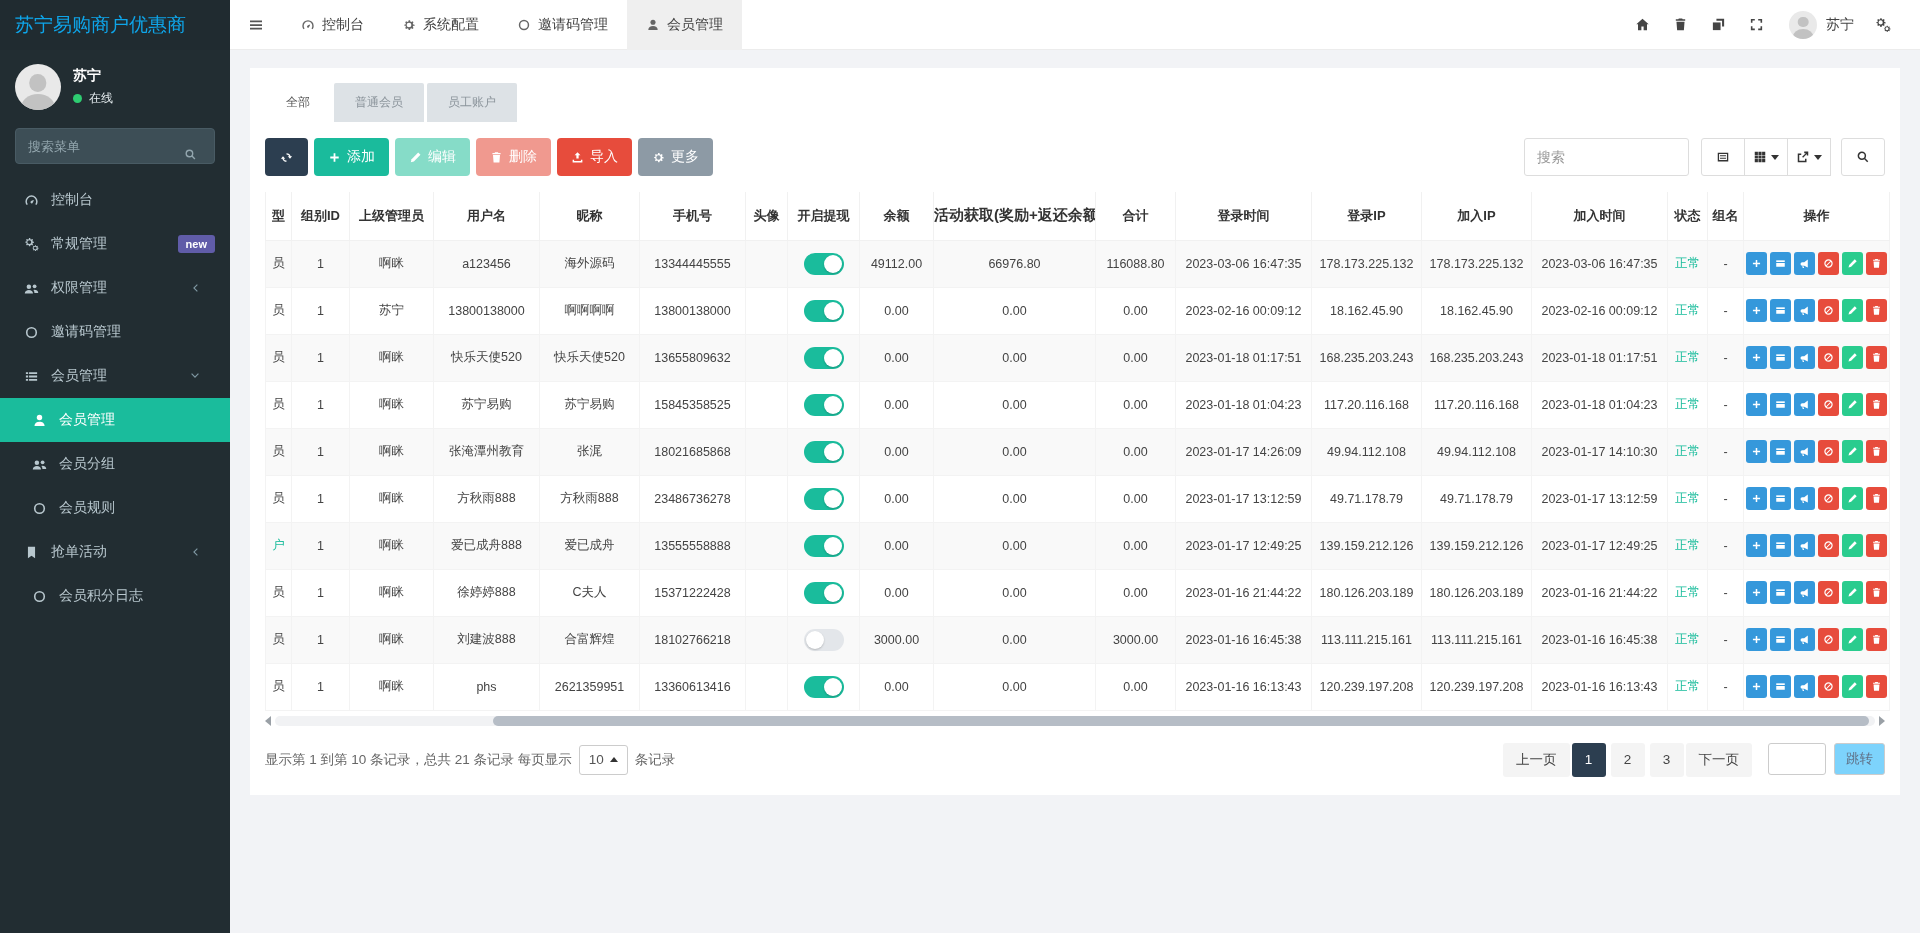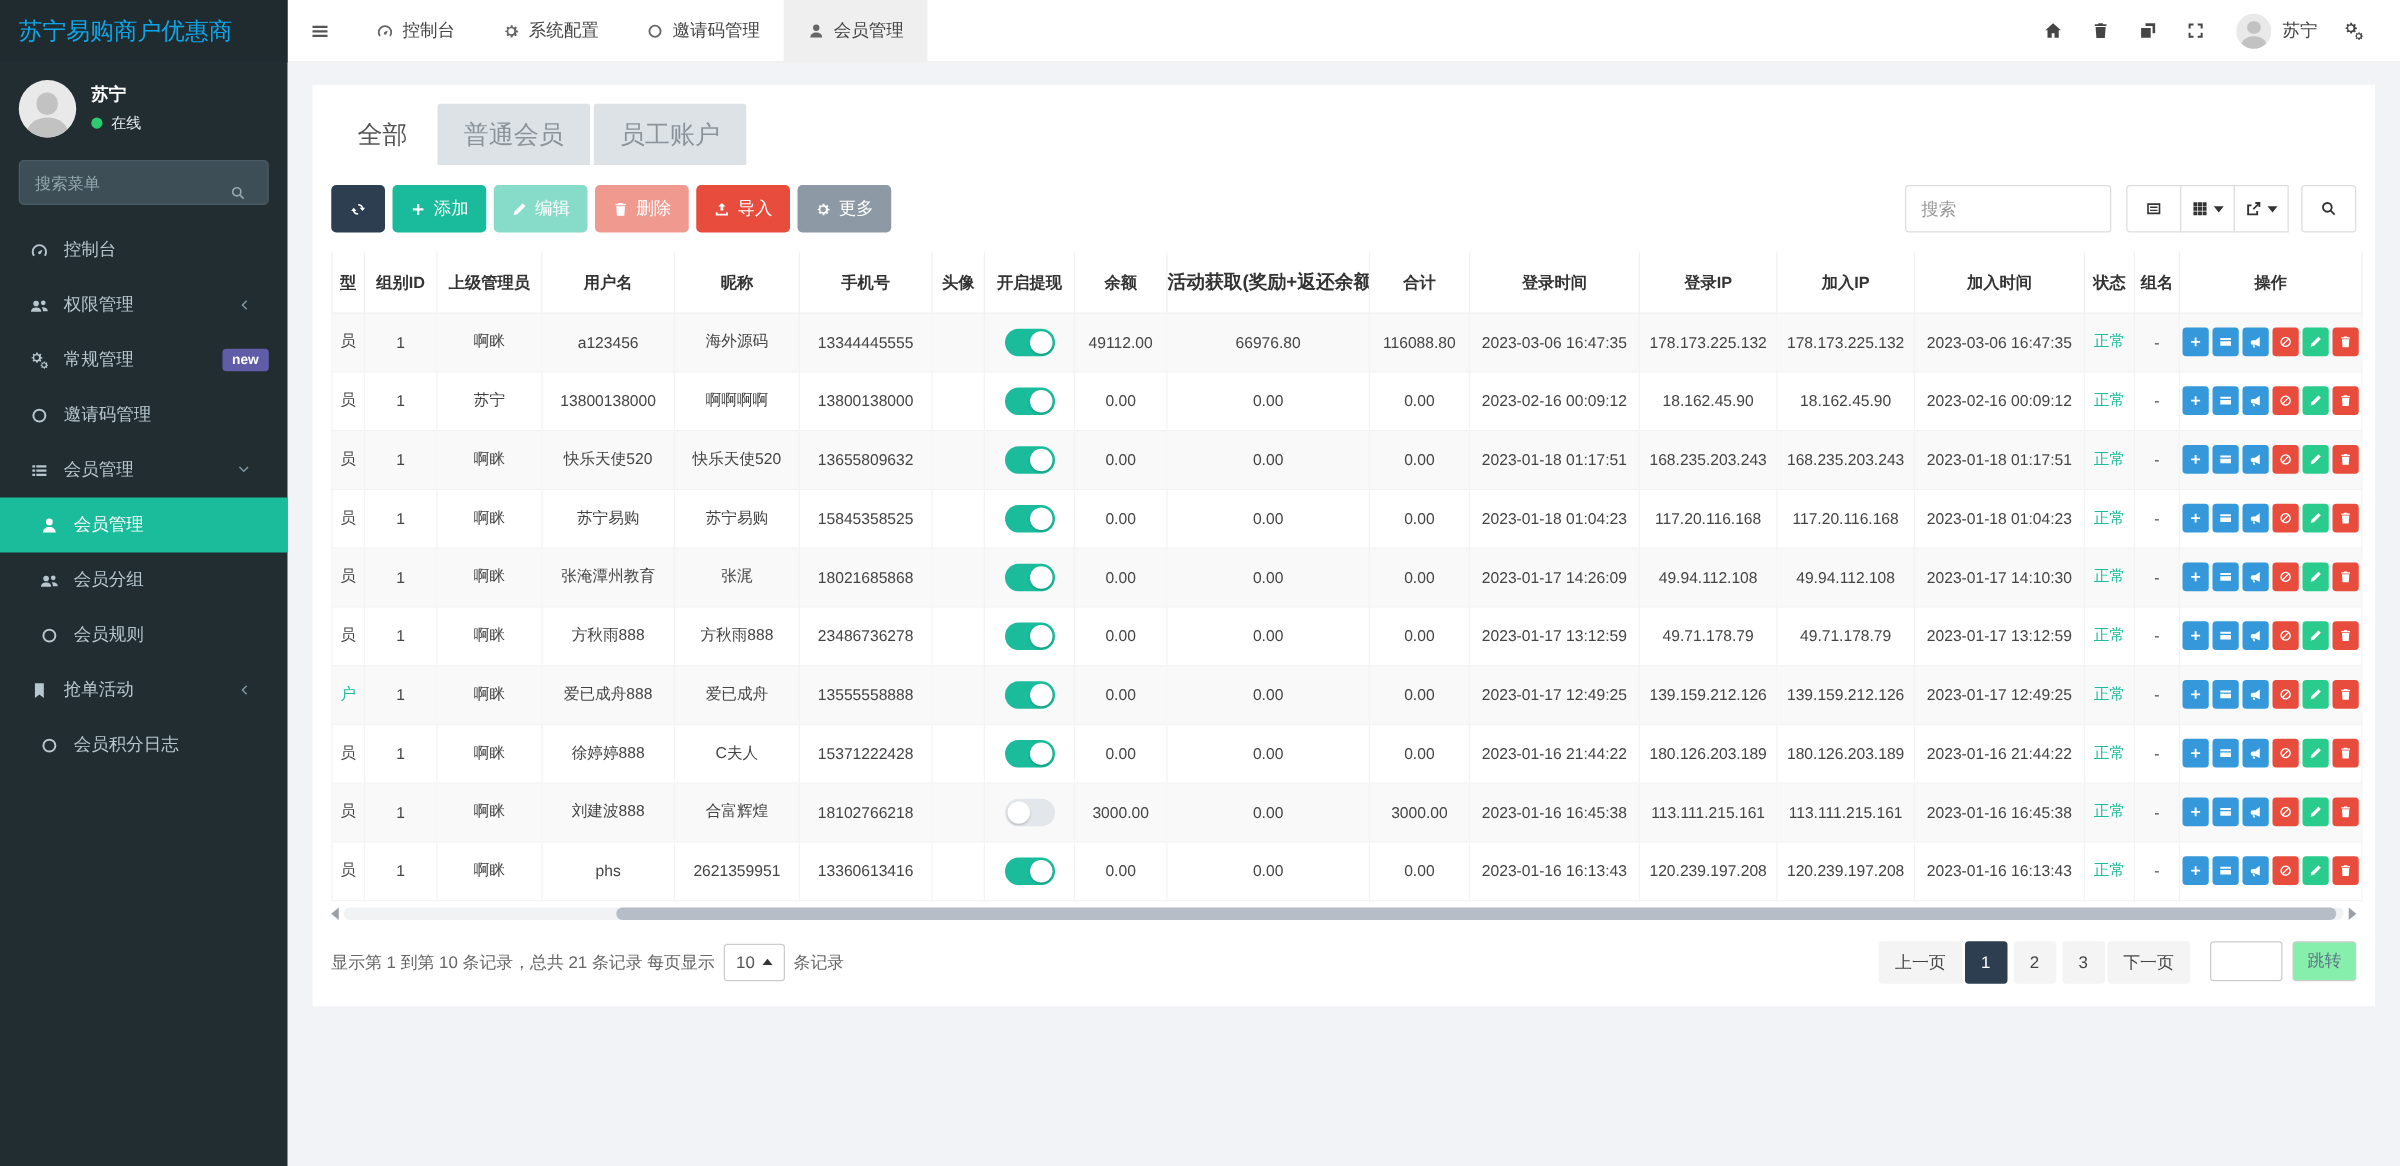--- a/index.html
+++ b/index.html
@@ -52,21 +52,21 @@
   .nav-tool { width:38px; height:50px; display:flex; align-items:center; justify-content:center;
       color:#454545; cursor:pointer; }
   .nav-user { display:flex; align-items:center; margin:0 10px 0 14px; cursor:pointer; }
   .nav-user-name { font-size:14px; color:#444; margin-left:9px; }
 
   
   .content { position:absolute; left:230px; right:0; top:50px; bottom:0; background:#f2f3f6;
       padding:18px 20px; }
   .panel { background:#fff; padding:15px 15px 18px; }
   .tabs { display:flex; }
-  .tab { padding:11px 21px; font-size:20px; background:#dde2e6; color:#8b949b; margin-right:3px;
+  .tab { padding:11px 21px; font-size:12px; background:#dde2e6; color:#8b949b; margin-right:3px;
       cursor:pointer; border-radius:2px 2px 0 0; }
   .tab.active { background:#fff; color:#555; }
 
   
   .toolbar { display:flex; align-items:center; margin-top:16px; }
   .btn { height:38px; border:none; border-radius:4px; color:#fff; font-size:14px; cursor:pointer;
       display:inline-flex; align-items:center; padding:0 14px; margin-right:6px;
       font-family:inherit; }
   .btn .icon { margin-right:6px; display:inline-flex; }
   .btn.only-icon { padding:0 15px; }
@@ -133,21 +133,21 @@
   .table-footer { display:flex; align-items:center; margin-top:16px; font-size:13.5px; color:#666; }
   .page-size { display:inline-flex; align-items:center; border:1px solid #ccc; border-radius:3px;
       height:30px; padding:0 9px; margin:0 7px; background:#fff; color:#555; cursor:pointer; }
   .pager { margin-left:auto; display:flex; align-items:flex-start; gap:2px; }
   .page-item { min-width:34px; height:34px; padding:0 13px; display:inline-flex; align-items:center;
       justify-content:center; background:#f4f4f4; color:#444; border-radius:3px; font-size:13.5px;
       cursor:pointer; }
   .page-item.active { background:#2c3e50; color:#fff; }
   .jump-input { width:58px; height:32px; border:1px solid #ccc; border-radius:3px; margin-left:14px;
       outline:none; padding:0 8px; font-family:inherit; }
-  .jump-btn { height:32px; padding:0 11px; margin-left:6px; background:#86efac; border:1px solid #ccc;
+  .jump-btn { height:32px; padding:0 11px; margin-left:6px; background:#7dd3fc; border:1px solid #ccc;
       border-radius:3px; color:#607086; font-size:13.5px; cursor:pointer; font-family:inherit; }
 </style>
 </head>
 <body>
 
 <aside class="sidebar">
   <div class="logo">苏宁易购商户优惠商</div>
   <div class="user-panel">
     <div class="avatar big"></div>
     <div class="user-meta">
@@ -175,48 +175,48 @@
           <svg width="15" height="15" viewBox="0 0 16 16" fill="currentColor">
             <path d="M8 2.5A6.5 6.5 0 0 0 1.5 9c0 1.5.5 2.8 1.3 3.9l1.3-1A4.9 4.9 0 0 1 3.1 9a4.9 4.9 0 1 1 9.8 0c0 1.1-.3 2-.9 2.9l1.3 1A6.5 6.5 0 0 0 14.5 9 6.5 6.5 0 0 0 8 2.5z"></path>
             <path d="M7.1 9.1a1.3 1.3 0 0 0 1.8 1.8c.5-.5 1.8-3.1 1.5-3.4-.3-.3-2.8 1.1-3.3 1.6z"></path>
           </svg>
         </span>
         <span>控制台</span>
       </li>
       <li class="menu-item">
         <span class="icon">
           <svg width="15" height="15" viewBox="0 0 16 16" fill="currentColor">
+            <g transform="translate(-0.6 -0.8) scale(.78)">
+              <path d="M8 5.3A2.7 2.7 0 1 0 8 10.7 2.7 2.7 0 0 0 8 5.3zm6.3 3.9-1.5-.3c-.1.4-.3.8-.5 1.2l.9 1.3-1.2 1.2-1.3-.9c-.4.2-.8.4-1.2.5l-.3 1.5H7.6l-.3-1.5c-.4-.1-.8-.3-1.2-.5l-1.3.9-1.2-1.2.9-1.3c-.2-.4-.4-.8-.5-1.2l-1.5-.3V7.6l1.5-.3c.1-.4.3-.8.5-1.2l-.9-1.3 1.2-1.2 1.3.9c.4-.2.8-.4 1.2-.5l.3-1.5h1.6l.3 1.5c.4.1.8.3 1.2.5l1.3-.9 1.2 1.2-.9 1.3c.2.4.4.8.5 1.2l1.5.3z"></path>
+            </g>
+            <g transform="translate(7.6 7.4) scale(.55)">
+              <path d="M8 5.3A2.7 2.7 0 1 0 8 10.7 2.7 2.7 0 0 0 8 5.3zm6.3 3.9-1.5-.3c-.1.4-.3.8-.5 1.2l.9 1.3-1.2 1.2-1.3-.9c-.4.2-.8.4-1.2.5l-.3 1.5H7.6l-.3-1.5c-.4-.1-.8-.3-1.2-.5l-1.3.9-1.2-1.2.9-1.3c-.2-.4-.4-.8-.5-1.2l-1.5-.3V7.6l1.5-.3c.1-.4.3-.8.5-1.2l-.9-1.3 1.2-1.2 1.3.9c.4-.2.8-.4 1.2-.5l.3-1.5h1.6l.3 1.5c.4.1.8.3 1.2.5l1.3-.9 1.2 1.2-.9 1.3c.2.4.4.8.5 1.2l1.5.3z"></path>
+            </g>
+          </svg>
+        </span>
+        <span>常规管理</span>
+        <span class="badge-new">new</span>
+      </li>
+      <li class="menu-item">
+        <span class="icon">
+          <svg width="15" height="15" viewBox="0 0 16 16" fill="currentColor">
             <circle cx="5.2" cy="6.2" r="2.4"></circle>
             <path d="M.8 13.2c0-2.3 2-3.6 4.4-3.6s4.4 1.3 4.4 3.6z"></path>
             <circle cx="11.3" cy="5.6" r="2"></circle>
             <path d="M10.9 9.3c2.4 0 4.3 1.3 4.3 3.4h-4.1c0-1.3-.4-2.5-1.2-3.2z"></path>
           </svg>
         </span>
         <span>权限管理</span>
         <span class="menu-right">
           <span class="icon">
             <svg width="12" height="12" viewBox="0 0 16 16" fill="currentColor">
               <path d="M10.6 2.9 5.5 8l5.1 5.1 1.1-1.1-4-4 4-4z"></path>
             </svg>
           </span>
         </span>
-      </li>
-      <li class="menu-item">
-        <span class="icon">
-          <svg width="15" height="15" viewBox="0 0 16 16" fill="currentColor">
-            <g transform="translate(-0.6 -0.8) scale(.78)">
-              <path d="M8 5.3A2.7 2.7 0 1 0 8 10.7 2.7 2.7 0 0 0 8 5.3zm6.3 3.9-1.5-.3c-.1.4-.3.8-.5 1.2l.9 1.3-1.2 1.2-1.3-.9c-.4.2-.8.4-1.2.5l-.3 1.5H7.6l-.3-1.5c-.4-.1-.8-.3-1.2-.5l-1.3.9-1.2-1.2.9-1.3c-.2-.4-.4-.8-.5-1.2l-1.5-.3V7.6l1.5-.3c.1-.4.3-.8.5-1.2l-.9-1.3 1.2-1.2 1.3.9c.4-.2.8-.4 1.2-.5l.3-1.5h1.6l.3 1.5c.4.1.8.3 1.2.5l1.3-.9 1.2 1.2-.9 1.3c.2.4.4.8.5 1.2l1.5.3z"></path>
-            </g>
-            <g transform="translate(7.6 7.4) scale(.55)">
-              <path d="M8 5.3A2.7 2.7 0 1 0 8 10.7 2.7 2.7 0 0 0 8 5.3zm6.3 3.9-1.5-.3c-.1.4-.3.8-.5 1.2l.9 1.3-1.2 1.2-1.3-.9c-.4.2-.8.4-1.2.5l-.3 1.5H7.6l-.3-1.5c-.4-.1-.8-.3-1.2-.5l-1.3.9-1.2-1.2.9-1.3c-.2-.4-.4-.8-.5-1.2l-1.5-.3V7.6l1.5-.3c.1-.4.3-.8.5-1.2l-.9-1.3 1.2-1.2 1.3.9c.4-.2.8-.4 1.2-.5l.3-1.5h1.6l.3 1.5c.4.1.8.3 1.2.5l1.3-.9 1.2 1.2-.9 1.3c.2.4.4.8.5 1.2l1.5.3z"></path>
-            </g>
-          </svg>
-        </span>
-        <span>常规管理</span>
-        <span class="badge-new">new</span>
       </li>
       <li class="menu-item">
         <span class="icon">
           <svg width="15" height="15" viewBox="0 0 16 16" fill="currentColor">
             <circle cx="8" cy="8" r="5.1" fill="none" stroke="currentColor" stroke-width="1.7"></circle>
           </svg>
         </span>
         <span>邀请码管理</span>
       </li>
       <li class="menu-item">

